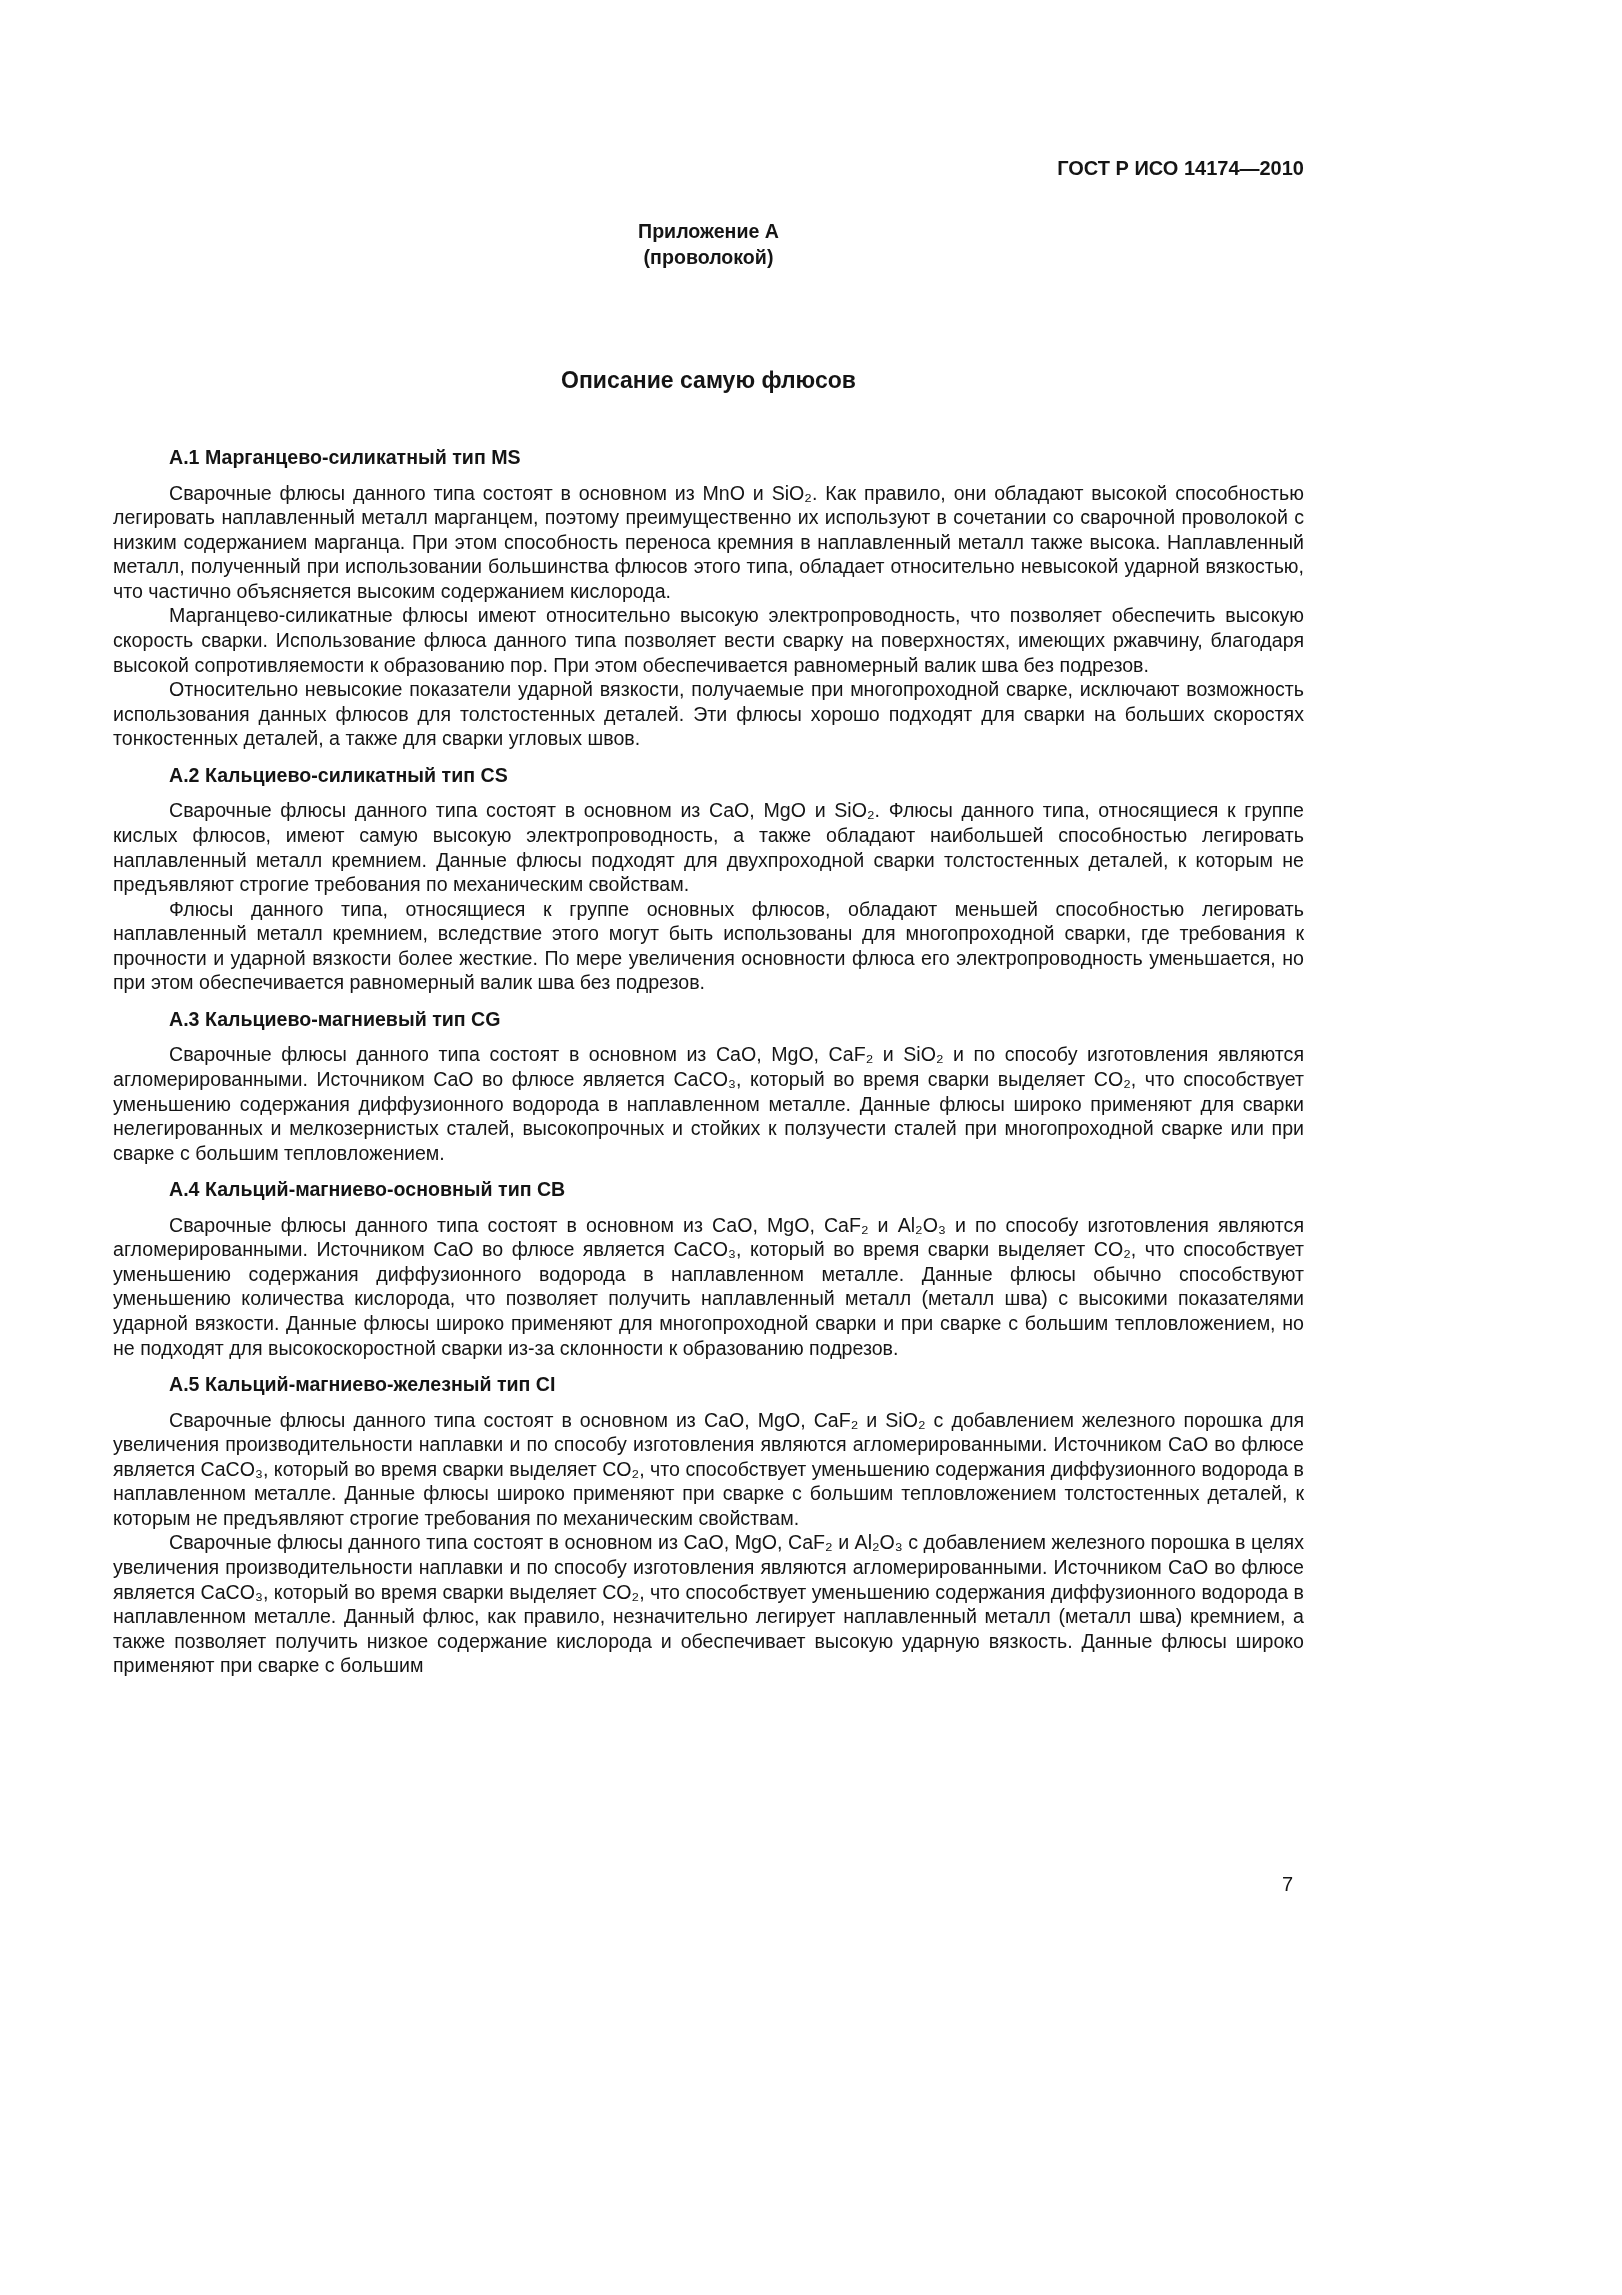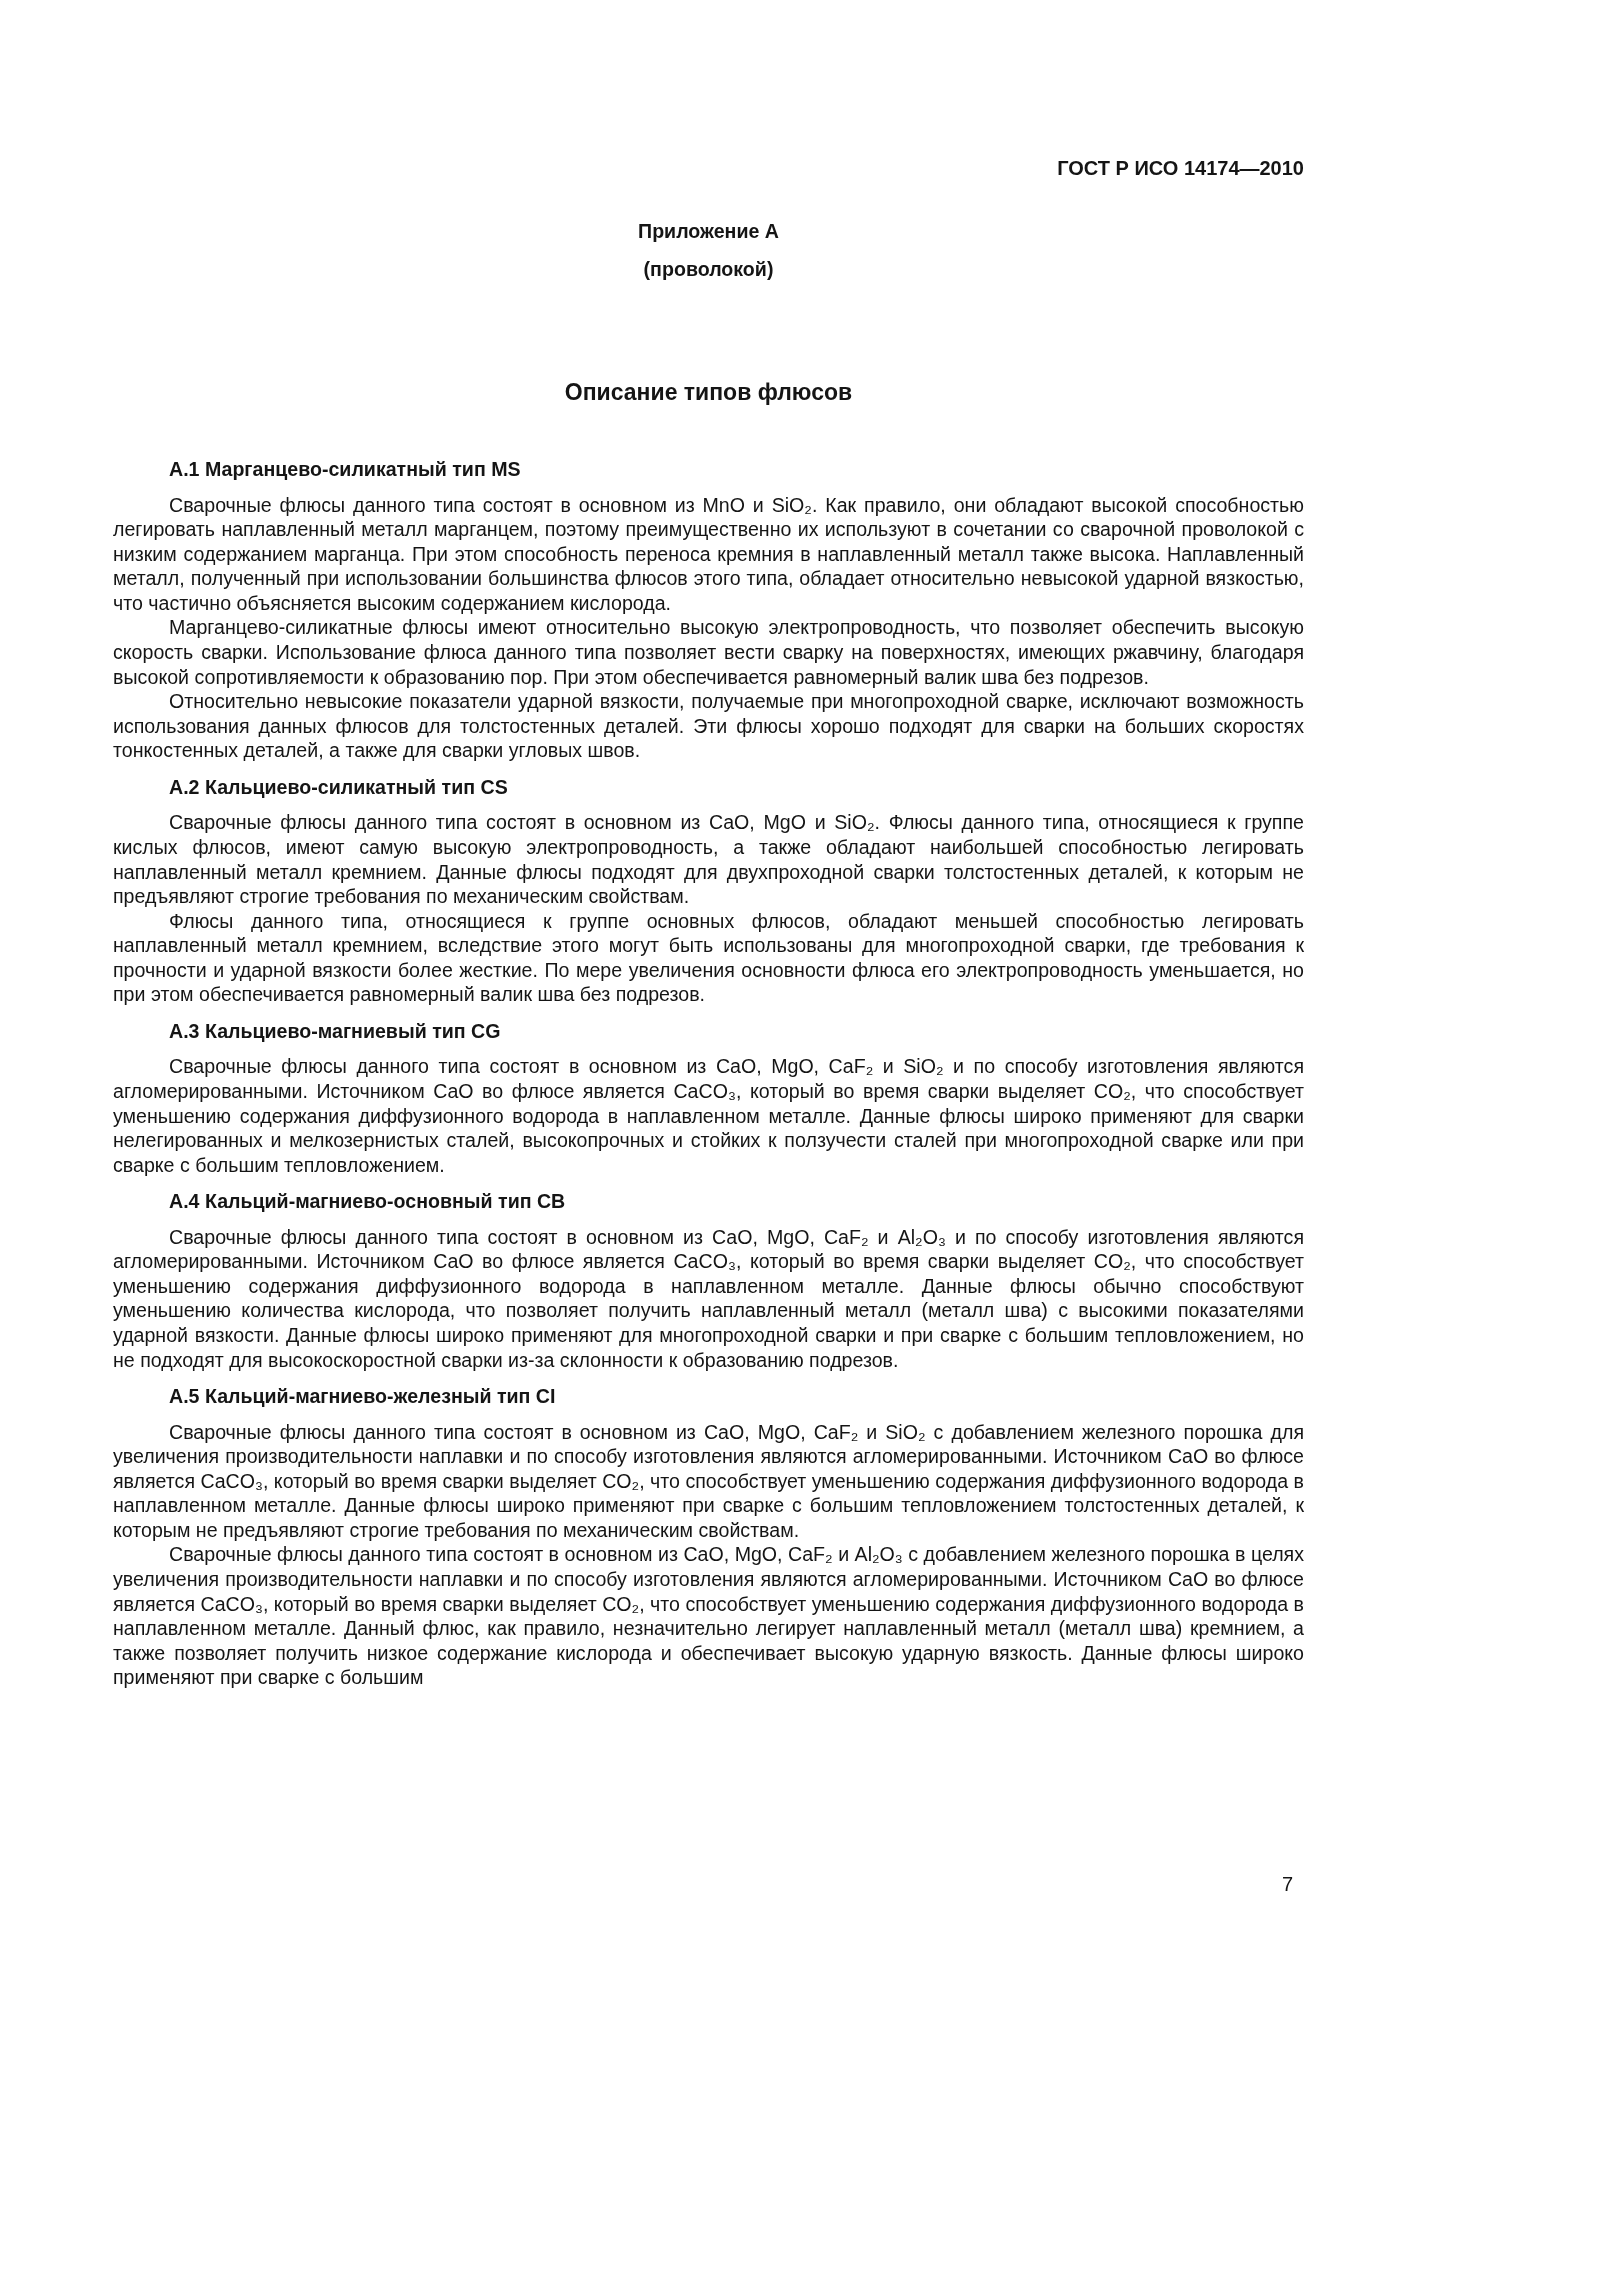--- a/index.html
+++ b/index.html
@@ -28,21 +28,21 @@
     font-weight: bold;
     font-size: 20px;
     line-height: 22px;
     margin: 5px 0 39px 0;
   }
   .annex-name {
     text-align: center;
     font-weight: bold;
     font-size: 19.6px;
     line-height: 26px;
-    margin: 12px;
+    margin: 0;
   }
   .annex-type {
     text-align: center;
     font-weight: bold;
     font-size: 19.6px;
     line-height: 26px;
     margin: 0 0 97px 0;
   }
   .doc-title {
     text-align: center;
@@ -82,21 +82,21 @@
 <body>
 
 <div class="page">
   <div class="content">
     <div class="doc-header">ГОСТ Р ИСО 14174—2010</div>
 
     <div class="annex-name">Приложение А</div>
 
     <div class="annex-type">(проволокой)</div>
 
-    <h1 class="doc-title">Описание типов флюсов</h1>
+    <h1 class="doc-title">Описание самую флюсов</h1>
 
     <div id="sections">
   <section class="doc-section">
     <h2 class="section-heading">А.1  Марганцево-силикатный тип MS</h2>
   <p class="para">Сварочные флюсы данного типа состоят в основном из MnO и SiO₂. Как правило, они обладают высокой способностью легировать наплавленный металл марганцем, поэтому преимущественно их используют в сочетании со сварочной проволокой с низким содержанием марганца. При этом способность переноса кремния в наплавленный металл также высока. Наплавленный металл, полученный при использовании большинства флюсов этого типа, обладает относительно невысокой ударной вязкостью, что частично объясняется высоким содержанием кислорода.</p>
           <p class="para">Марганцево-силикатные флюсы имеют относительно высокую электропроводность, что позволяет обеспечить высокую скорость сварки. Использование флюса данного типа позволяет вести сварку на поверхностях, имеющих ржавчину, благодаря высокой сопротивляемости к образованию пор.  При этом обеспечивается равномерный валик шва без подрезов.</p>
           <p class="para">Относительно невысокие показатели ударной вязкости, получаемые при многопроходной сварке, исключают возможность использования данных флюсов для толстостенных деталей. Эти флюсы хорошо подходят для сварки на больших скоростях тонкостенных деталей, а также для сварки угловых швов.</p>
         </section>
 
   <section class="doc-section">

